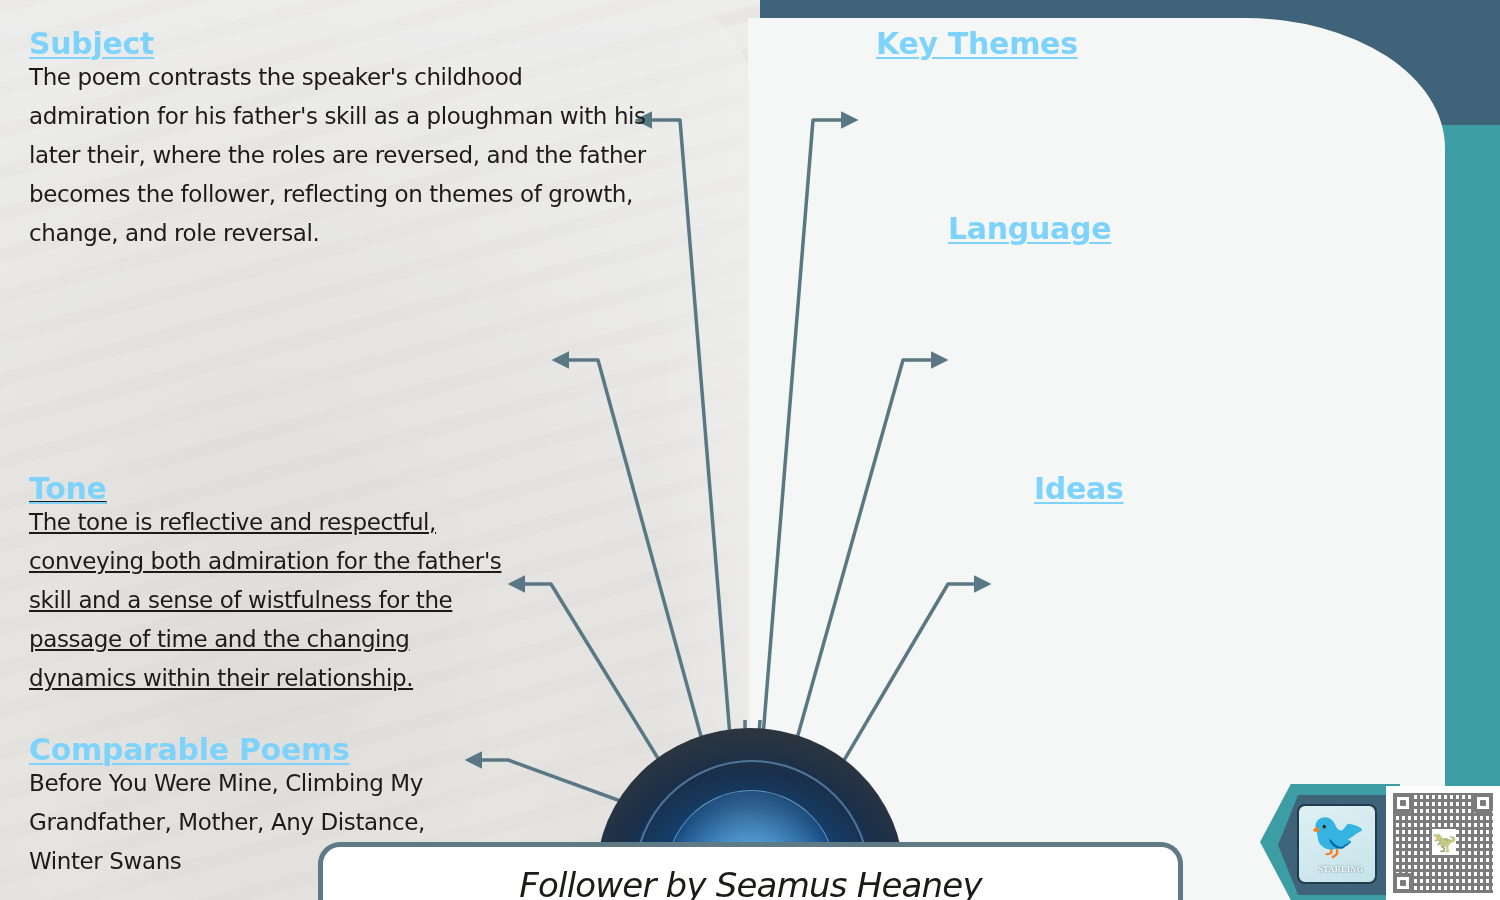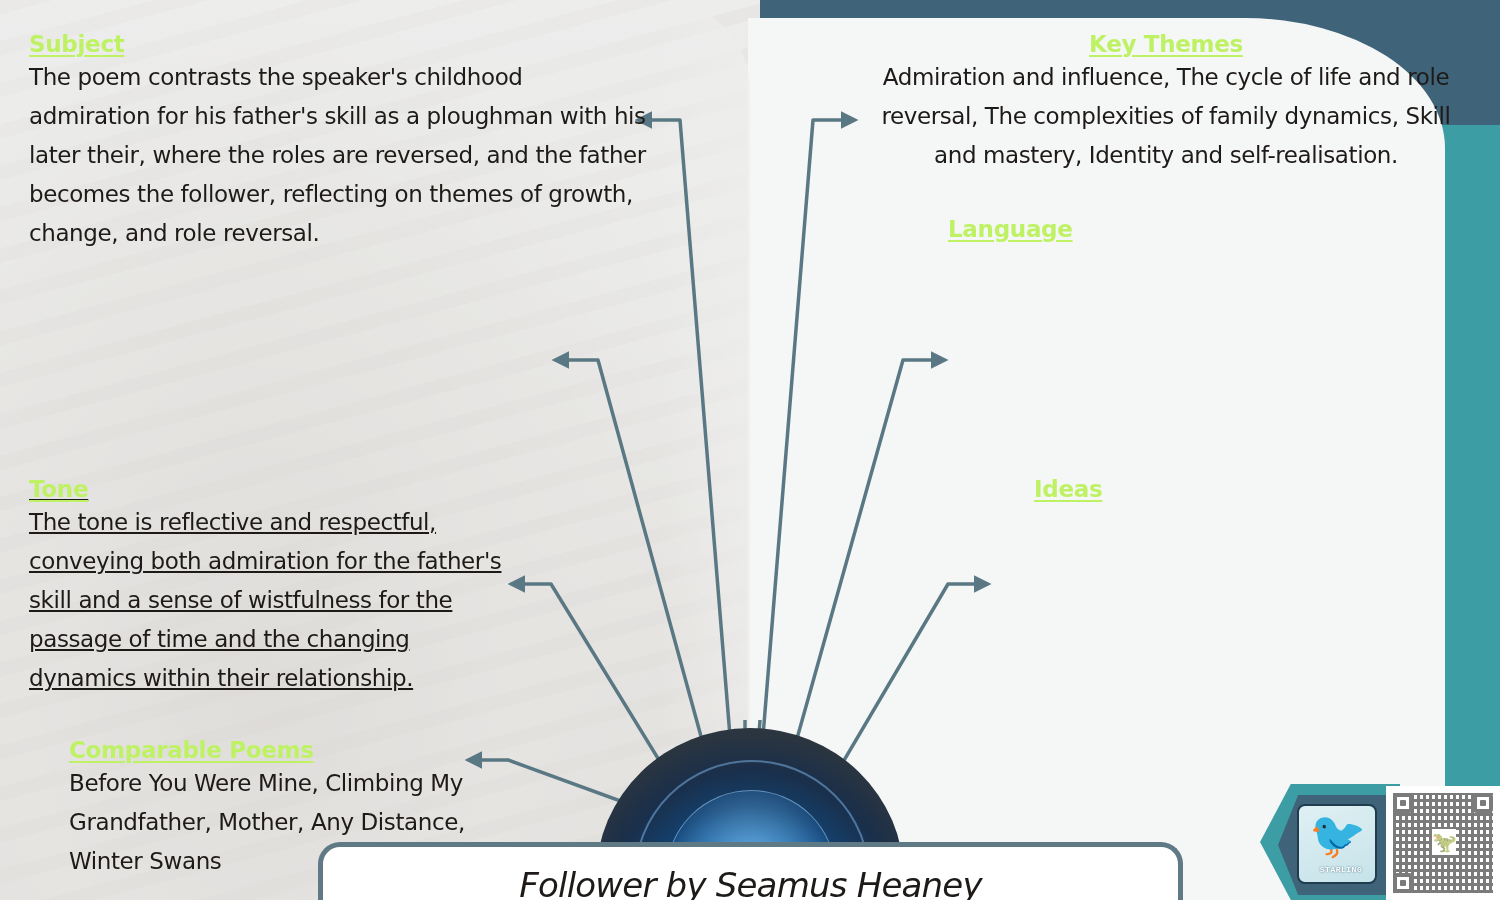--- a/index.html
+++ b/index.html
@@ -42,41 +42,41 @@
     position: absolute; left: 660px; top: 0; width: 90px; height: 900px;
     background: linear-gradient(90deg, rgba(236,236,235,0) 0%, rgba(238,238,237,0.7) 100%);
     border-top-right-radius: 90px;
   }
 
   
   .section { position: absolute; }
   .section h2 {
     font-family: "DejaVu Sans", sans-serif;
     font-weight: bold;
-    font-size: 23px;
+    font-size: 30px;
     text-decoration: underline;
     text-decoration-thickness: 2px;
     text-underline-offset: 3px;
-    color: #bef264;
+    color: #7dd3fc;
     line-height: 28px;
     letter-spacing: -0.3px;
   }
   .section p {
     font-family: "DejaVu Sans", sans-serif;
     font-size: 23px;
     line-height: 39px;
     color: #1d1a18;
     letter-spacing: -0.4px;
   }
 
   #sec-subject { left: 29px; top: 30px; width: 620px; }
   #sec-perspective { left: 29px; top: 253px; width: 520px; }
   #sec-tone { left: 29px; top: 475px; width: 480px; text-decoration: underline; }
-  #sec-comparable { left: 29px; top: 736px; width: 470px; margin-left: 40px; }
-  #sec-keythemes { left: 876px; top: 30px; width: 580px; text-align: center; }
+  #sec-comparable { left: 29px; top: 736px; width: 470px; }
+  #sec-keythemes { left: 876px; top: 30px; width: 580px; }
   #sec-language { left: 948px; top: 215px; width: 530px; }
   #sec-ideas { left: 991px; top: 475px; width: 490px; margin-left: 43px; }
 
   
   svg.connectors { position: absolute; left: 0; top: 0; width: 1500px; height: 900px; pointer-events: none; }
 
   
   .globe {
     position: absolute; left: 596px; top: 728px; width: 308px; height: 300px;
     border-radius: 50%;
@@ -131,21 +131,21 @@
     border-radius: 8px;
     background: linear-gradient(160deg, #dff0f3 0%, #c6e3ea 100%);
     border: 2px solid #1f3d4f;
     overflow: hidden;
   }
   .logo-tile .bird {
     position: absolute; left: 10px; top: 6px; font-size: 46px; line-height: 46px; color: #1f5f88;
   }
   .logo-tile .brand {
     position: absolute; left: 8px; right: 0; bottom: 8px; text-align: center;
-    font-family: Liberation Mono, monospace; font-size: 8px; font-weight: bold; color: #ffffff;
+    font-family: Liberation Serif, serif; font-size: 8px; font-weight: bold; color: #ffffff;
     letter-spacing: 0.5px; text-shadow: 0 0 2px #3f6479;
   }
   .qr {
     position: absolute; left: 1386px; top: 786px; width: 114px; height: 114px;
     background: #ffffff; padding: 7px;
   }
   .qr-grid {
     width: 100%; height: 100%; position: relative;
     background:
       repeating-linear-gradient(90deg, #111 0 3px, transparent 3px 6px),
@@ -215,21 +215,20 @@
   <p>The tone is reflective and respectful, conveying both admiration for the father's skill and a sense of wistfulness for the passage of time and the changing dynamics within their relationship.</p>
 </div>
 
 <div class="section" id="sec-comparable">
   <h2>Comparable Poems</h2>
   <p>Before You Were Mine, Climbing My Grandfather, Mother, Any Distance, Winter Swans</p>
 </div>
 
 <div class="section" id="sec-keythemes">
   <h2>Key Themes</h2>
-  <p>Admiration and influence, The cycle of life and role reversal, The complexities of family dynamics, Skill and mastery, Identity and self-realisation.</p>
 </div>
 
 <div class="section" id="sec-language">
   <h2>Language</h2>
 </div>
 
 <div class="section" id="sec-ideas">
   <h2>Ideas</h2>
 </div>
 

